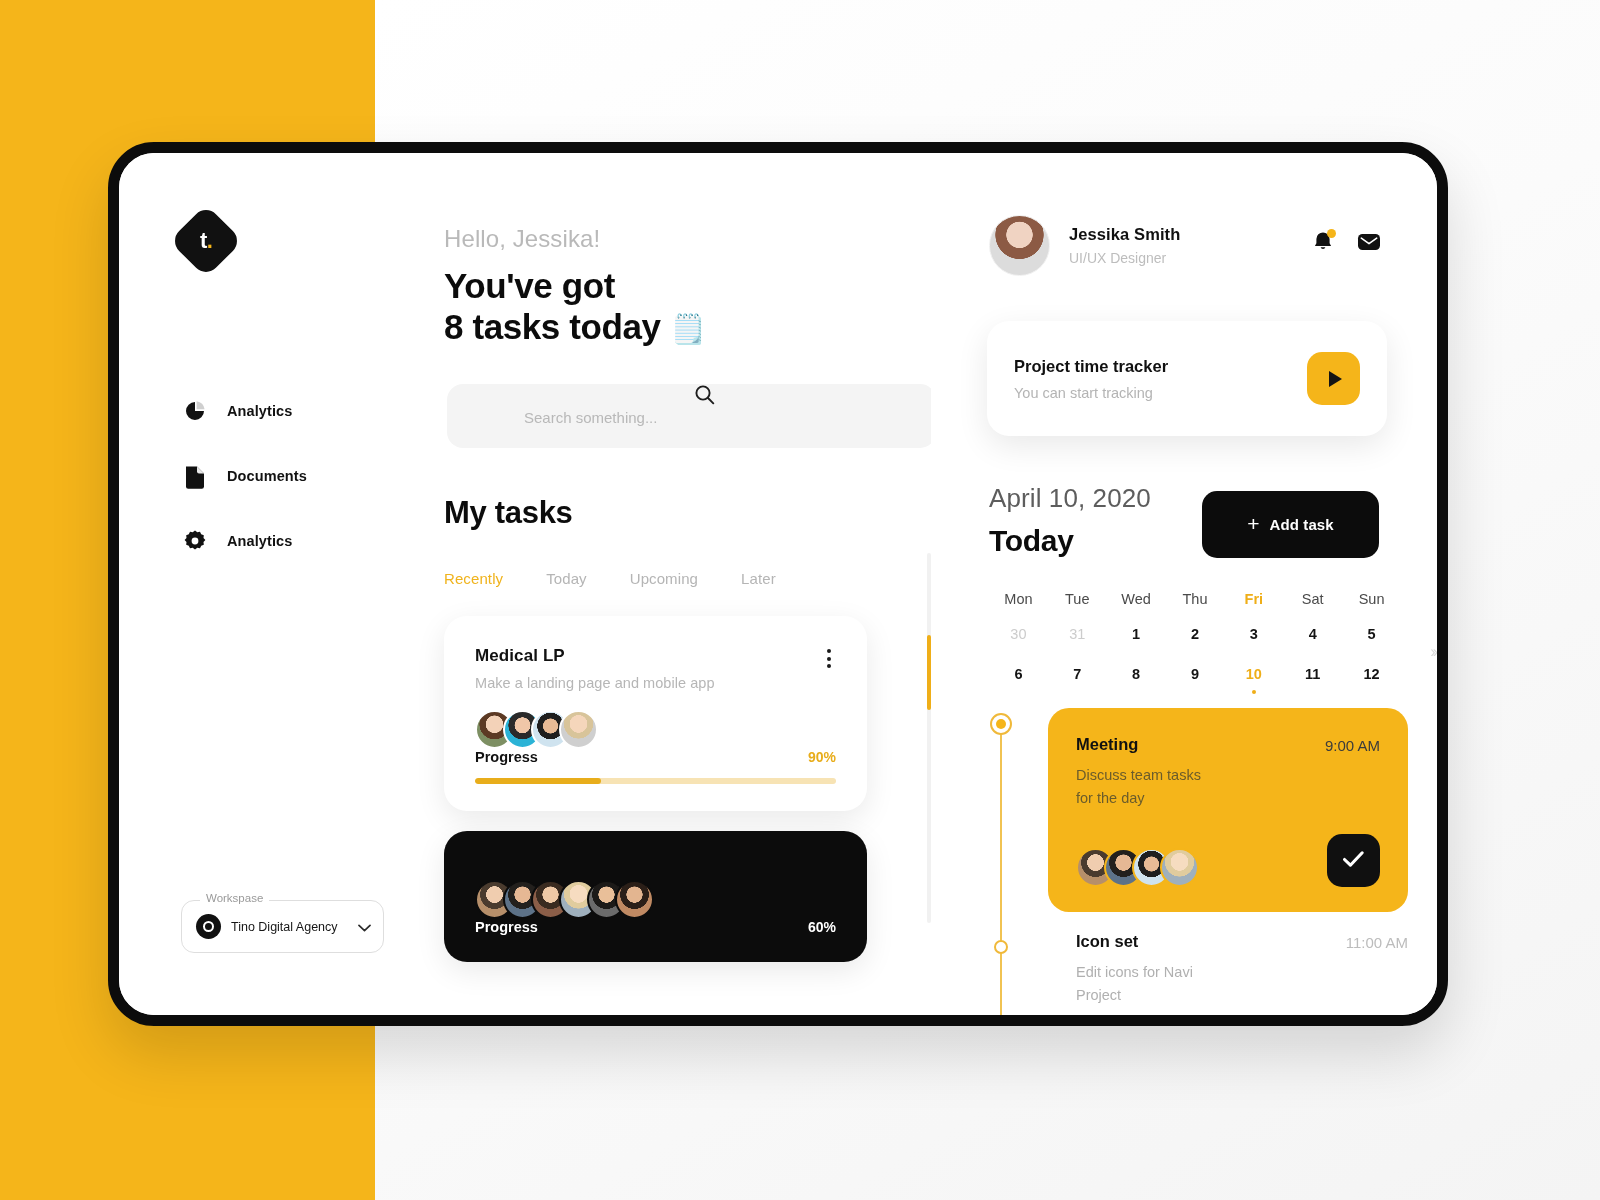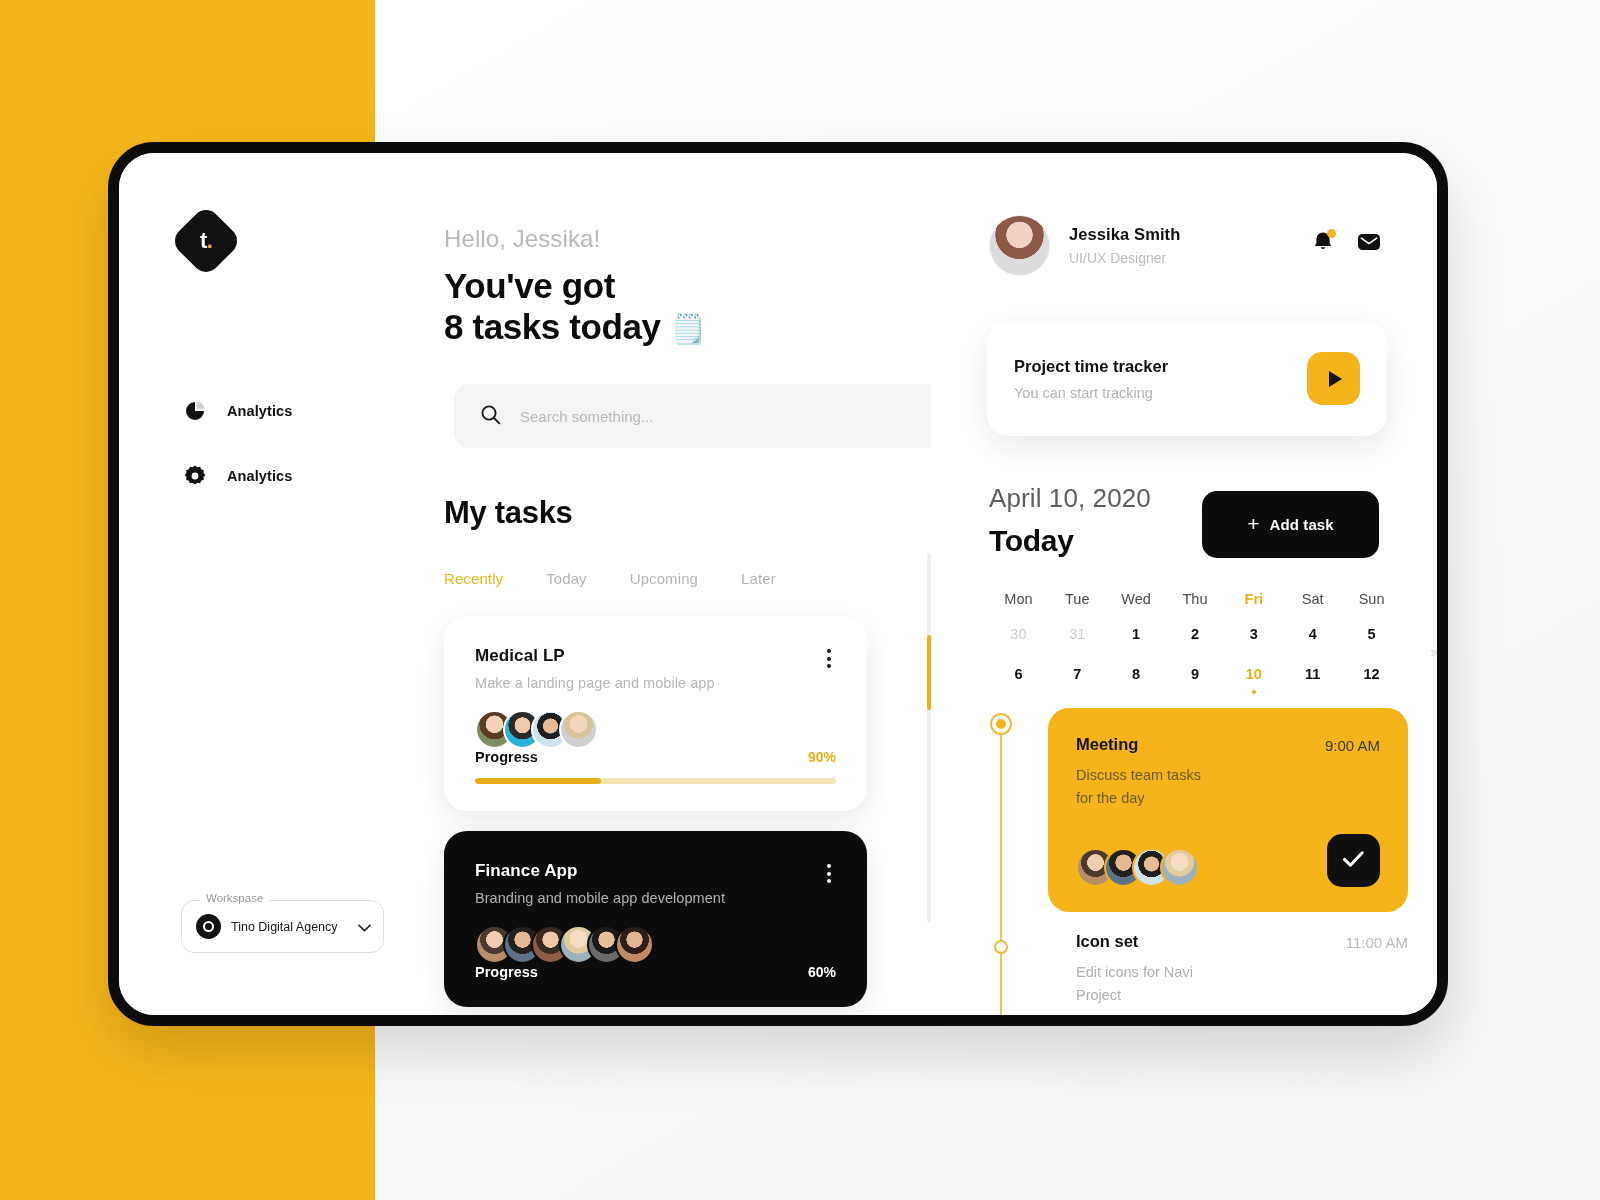--- a/index.html
+++ b/index.html
@@ -166,27 +166,28 @@
     font-size: 35px;
     font-weight: 700;
     color: #0c0c0c;
     line-height: 1.18;
     letter-spacing: -0.4px;
   }
   .headline .emoji { font-size: 29px; }
 
   .searchbar {
     position: absolute;
-    left: 68px; top: 231px;
+    left: 61px; top: 231px;
     width: 489px; height: 64px;
     background: #f4f4f4;
     border-radius: 16px;
     display: flex; align-items: center;
     padding-left: 26px;
     cursor: text;
+    flex-direction: column;
   }
   .search-input {
     border: none;
     background: transparent;
     outline: none;
     font-family: "Liberation Sans", sans-serif;
     font-size: 15px;
     color: #3a3a3a;
     margin-left: 19px;
     width: 380px;
@@ -516,20 +517,29 @@
             <span class="ico">
               <svg width="24" height="24" viewBox="0 0 24 24">
                 <path d="M12 3 A9 9 0 1 0 21 12 L12 12 Z" fill="#111111"></path>
                 <path d="M13.6 2.3 A9.6 9.6 0 0 1 21.6 10.3 L13.6 10.3 Z" fill="#cfcfcf"></path>
               </svg>
             </span>
             <span class="nav-label">Analytics</span>
           </div>
 
 
+          <div class="nav-item">
+            <span class="ico">
+              <svg width="22" height="25" viewBox="0 0 22 25">
+                <path d="M2 2.6 h11 l7 7 v13 a2.2 2.2 0 0 1 -2.2 2.2 h-13.6 a2.2 2.2 0 0 1 -2.2 -2.2 Z" fill="#111111"></path>
+                <path d="M13 2.6 v5 a2 2 0 0 0 2 2 h5 Z" fill="#e8e8e8"></path>
+              </svg>
+            </span>
+            <span class="nav-label">Documents</span>
+          </div>
 
           <div class="nav-item">
             <span class="ico">
               <svg width="24" height="24" viewBox="0 0 24 24">
                 <path d="M12 1.6 l2.3 1.7 2.7 -.6 1.2 2.5 2.6 1 -.3 2.8 1.9 2 -1.9 2 .3 2.8 -2.6 1 -1.2 2.5 -2.7 -.6 -2.3 1.7 -2.3 -1.7 -2.7 .6 -1.2 -2.5 -2.6 -1 .3 -2.8 -1.9 -2 1.9 -2 -.3 -2.8 2.6 -1 1.2 -2.5 2.7 .6 Z" fill="#111111"></path>
                 <circle cx="12" cy="12" r="3.4" fill="#ffffff"></circle>
               </svg>
             </span>
             <span class="nav-label">Analytics</span>
           </div>
@@ -602,31 +612,20 @@
             <div class="progress-row">
               <span class="progress-label">Progress</span>
               <span class="progress-value">90%</span>
             </div>
             <div class="progress-track">
               <div class="progress-fill" style="width: 35%;"></div>
             </div>
           </article>
 
           <article class="task-card dark">
-            <div class="task-head">
-              <div>
-                <div class="task-title">Finance App</div>
-                <div class="task-desc">Branding and mobile app development</div>
-              </div>
-              <span class="kebab">
-                  <i></i>
-                  <i></i>
-                  <i></i>
-                </span>
-            </div>
             <div class="avatars">
               <span class="av f5"></span>
               <span class="av f6"></span>
               <span class="av f7"></span>
               <span class="av f8"></span>
               <span class="av f9"></span>
               <span class="av f10"></span>
             </div>
             <div class="progress-row">
               <span class="progress-label">Progress</span>

